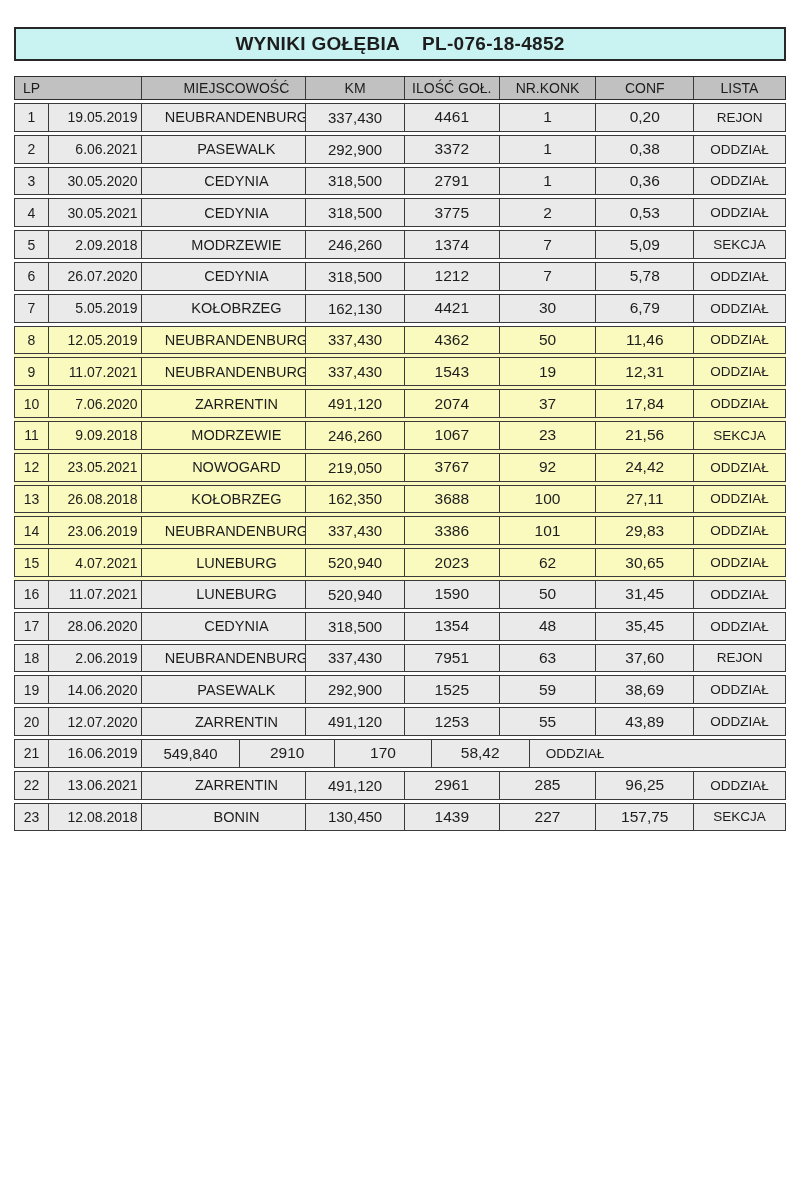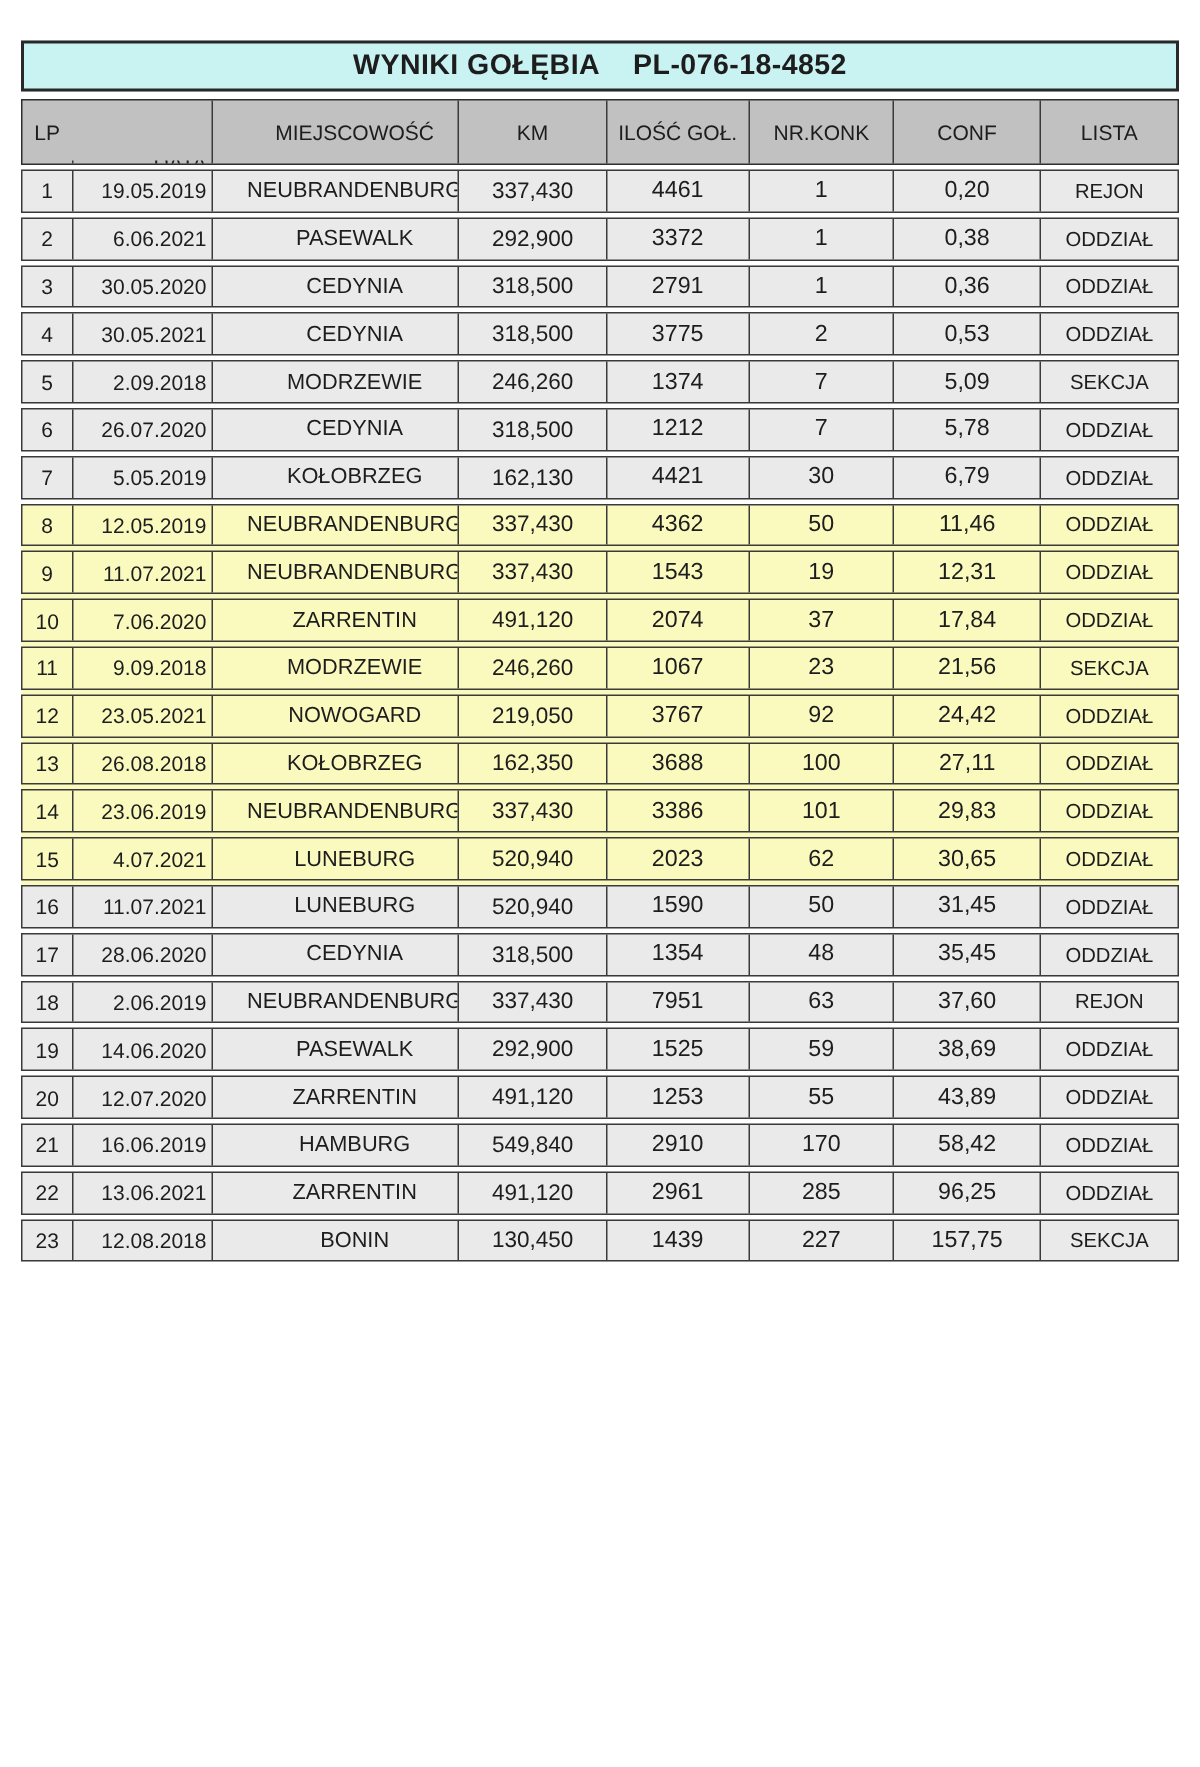--- a/index.html
+++ b/index.html
@@ -26,25 +26,25 @@
   .title-box {
     height: 34px;
     background: var(--title-bg);
     border: 2px solid #282828;
     display: flex;
     align-items: center;
     justify-content: center;
     font-size: 19px;
     font-weight: bold;
     letter-spacing: 0.3px;
-    margin-bottom: 5px;
+    margin-bottom: 15px;
   }
   .title-gap { display: inline-block; width: 22px; }
   .header-row {
-    height: 44px;
+    height: 24px;
     background: var(--header-bg);
     border: 1.6px solid #2e2e2e;
     display: flex;
     align-items: stretch;
     margin-bottom: 3px;
     font-size: 14px;
   }
   .row {
     height: 28.8px;
     background: var(--row-bg);
@@ -297,21 +297,20 @@
     <div class="cell c-place">ZARRENTIN</div>
     <div class="cell c-km">491,120</div>
     <div class="cell c-birds">1253</div>
     <div class="cell c-rank">55</div>
     <div class="cell c-conf">43,89</div>
     <div class="cell c-list">ODDZIAŁ</div>
   </div>
       <div class="row">
     <div class="cell c-lp">21</div>
     <div class="cell c-date">16.06.2019</div>
-    <div class="cell c-place">HAMBURG</div>
     <div class="cell c-km">549,840</div>
     <div class="cell c-birds">2910</div>
     <div class="cell c-rank">170</div>
     <div class="cell c-conf">58,42</div>
     <div class="cell c-list">ODDZIAŁ</div>
   </div>
       <div class="row">
     <div class="cell c-lp">22</div>
     <div class="cell c-date">13.06.2021</div>
     <div class="cell c-place">ZARRENTIN</div>

